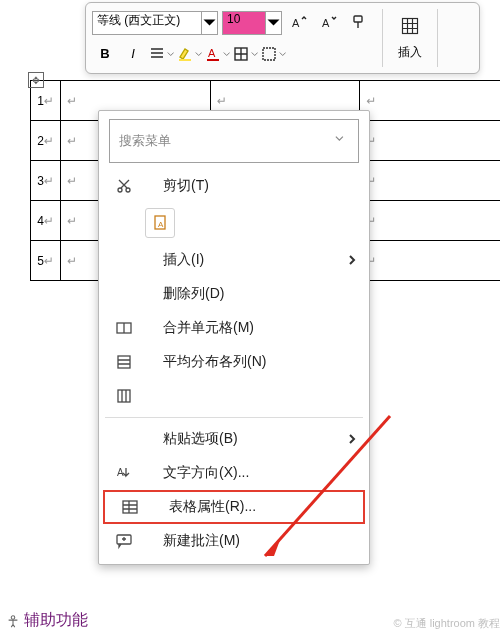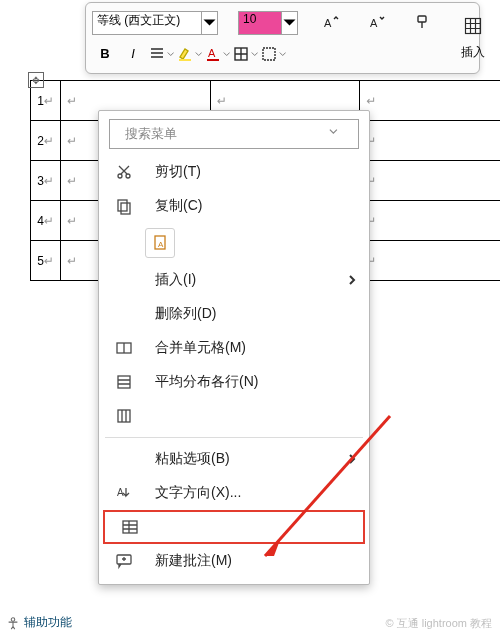--- a/index.html
+++ b/index.html
@@ -1,21 +1,21 @@
 <!DOCTYPE html>
 <html><head>
 <meta charset="utf-8">
 <style>
   * { box-sizing: border-box; margin: 0; padding: 0; }
   body { font-family: "Microsoft YaHei", Arial, sans-serif; font-size: 13px; background: #fff; width: 500px; height: 637px; overflow: hidden; position: relative; }
 
   
   .toolbar { position: absolute; left: 85px; top: 2px; width: 395px; height: 72px; border: 1px solid #b5b5b5; border-radius: 6px; background: #fbfbfb; box-shadow: 0 2px 6px rgba(0,0,0,.15); display: flex; align-items: stretch; }
   .tb-left { padding: 4px 6px; display: flex; flex-direction: column; justify-content: space-around; }
-  .tb-row1 { display: flex; align-items: center; gap: 20px; }
+  .tb-row1 { display: flex; align-items: center; gap: 4px; }
   .font-sel { height: 24px; border: 1px solid #a0a0a0; background: #fff; font-size: 12px; padding: 0 4px; width: 110px; }
   .size-sel { height: 24px; border: 1px solid #a0a0a0; background: #ec4899; font-size: 12px; padding: 0 4px; width: 44px; }
   .drop-btn { width: 16px; height: 24px; background: #fff; border: 1px solid #a0a0a0; border-left: none; display:flex; align-items:center; justify-content:center; }
   .ico { display:inline-flex; width:20px; height:20px; align-items:center; justify-content:center; color:#2b2b2b; }
   .ico svg { width: 16px; height: 16px; stroke: currentColor; stroke-width: 1.4; fill: none; }
   .btn { width: 26px; height: 24px; display:flex; align-items:center; justify-content:center; border-radius: 3px; }
   .tb-row2 { display:flex; align-items:center; gap: 2px; }
   .sep-v { width:1px; background:#d0d0d0; margin: 6px 4px; }
   .tb-right { display:flex; align-items:stretch; }
   .big-btn { width: 46px; display:flex; flex-direction:column; align-items:center; justify-content:center; gap:8px; font-size:12px; }
@@ -24,39 +24,39 @@
   
   .doc { position:absolute; left: 10px; top: 80px; right: 0; }
   .tbl { border-collapse: collapse; width: 480px; margin-left: 20px; }
   .tbl td, .tbl th { border: 1px solid #000; height: 40px; padding: 2px 6px; font-size: 12px; text-align: left; vertical-align: middle; }
   .tbl .rownum { width: 30px; text-align: center; background: #fff; }
   .para-mark { color:#999; font-size:12px; }
   .move-handle { position:absolute; left: 18px; top: -8px; width:16px; height:16px; border:1px solid #666; color:#555; display:flex; align-items:center; justify-content:center; font-size:10px; }
 
   
   .menu { position:absolute; left: 98px; top: 110px; width: 272px; background:#fff; border:1px solid #b8b8b8; border-radius: 2px; box-shadow: 0 3px 10px rgba(0,0,0,.25); padding: 6px 0; }
-  .menu .search { margin: 2px 10px 6px 10px; height: 30px; border:1px solid #a0a0a0; display:flex; align-items:center; padding: 0 15px; color:#888; font-size: 13px; }
+  .menu .search { margin: 2px 10px 6px 10px; height: 44px; border:1px solid #a0a0a0; display:flex; align-items:center; padding: 0 9px; color:#888; font-size: 13px; }
   .menu .search svg { width:14px; height:14px; stroke:#888; fill:none; margin-left:auto; }
-  .menu-item { display:flex; align-items:center; gap: 20px; height: 34px; padding: 0 14px 0 14px; font-size: 14px; color:#222; position:relative; }
+  .menu-item { display:flex; align-items:center; gap: 28px; height: 34px; padding: 0 14px 0 14px; font-size: 14px; color:#222; position:relative; }
   .menu-item .ic { width: 22px; display:flex; justify-content:center; color:#4a4a4a; }
   .menu-item .ic svg { width:18px; height:18px; stroke:currentColor; stroke-width:1.3; fill:none; }
   .menu-item.bold .label { font-weight:bold; }
   .menu-item .arrow-r { position:absolute; right: 12px; color:#555; }
   .menu-item .arrow-r svg { width:10px; height:10px; stroke:#333; fill:none; stroke-width:2; }
   .menu-sep { height:1px; background:#dcdcdc; margin: 4px 6px; }
   .highlight-row { border: 2px solid #e33c2f; margin: 0 4px; }
   .paste-sub { padding-left: 46px; display:flex; align-items:center; height: 40px; }
   .paste-sub .pbtn { width: 30px; height: 30px; border:1px solid #d0d0d0; border-radius:3px; display:flex; align-items:center; justify-content:center; color:#c97f1c; }
   .paste-sub .pbtn svg { width:18px; height:18px; stroke:#c97f1c; fill:none; stroke-width:1.3;}
 
   
   .red-line { position:absolute; left: 250px; top: 406px; width: 160px; height: 160px; pointer-events:none; }
 
-  .footer { position:absolute; left:6px; bottom:6px; font-size:12px; color:#0c4a6e; display:flex; align-items:center; gap:4px; }
-  .watermark { position:absolute; right:8px; bottom:6px; font-size:11px; color:#bfbfbf; }
+  .footer { position:absolute; left:6px; bottom:6px; font-size:16px; color:#701a75; display:flex; align-items:center; gap:4px; }
+  .watermark { position:absolute; right:0; bottom:6px; font-size:11px; color:#bfbfbf; }
 </style>
 </head>
 <body>
 
 <div class="toolbar">
   <div class="tb-left">
     <div class="tb-row1">
       <div style="display:flex;">
         <div class="font-sel">等线 (西文正文)</div>
         <div class="drop-btn">
@@ -161,30 +161,20 @@
     <div class="big-btn">
       <span class="ico">
           <svg viewBox="0 0 24 24">
             <rect x="3" y="3" width="18" height="18"></rect>
             <path d="M3 9h18M3 15h18M9 3v18M15 3v18"></path>
           </svg>
         </span>
       <span>插入</span>
     </div>
     <div class="sep-v"></div>
-    <div class="big-btn">
-      <span class="ico">
-          <svg viewBox="0 0 24 24">
-            <rect x="3" y="3" width="18" height="18"></rect>
-            <path d="M3 9h18M3 15h18M9 3v18M15 3v18"></path>
-            <path d="M15 4l8 8M23 4l-8 8" stroke="#d23"></path>
-          </svg>
-        </span>
-      <span>删除</span>
-    </div>
   </div>
 </div>
 
 <div class="doc">
   <div class="move-handle">✥</div>
   <table class="tbl">
     <tbody id="tblbody">
         <tr>
           <td class="rownum">1<span class="para-mark">↵</span></td>
           <td><span class="para-mark">↵</span></td>
@@ -230,29 +220,20 @@
   <div class="menu-item">
     <span class="ic">
         <svg viewBox="0 0 18 18">
           <circle cx="5" cy="13" r="2"></circle>
           <circle cx="13" cy="13" r="2"></circle>
           <path d="M6 11L14 3M12 11L4 3"></path>
         </svg>
       </span>
     <span class="label">剪切(T)</span>
   </div>
-  <div class="menu-item">
-    <span class="ic">
-        <svg viewBox="0 0 18 18">
-          <rect x="3" y="3" width="9" height="11"></rect>
-          <rect x="6" y="6" width="9" height="11"></rect>
-        </svg>
-      </span>
-    <span class="label">复制(C)</span>
-  </div>
   <div class="paste-sub">
     <div class="pbtn">
         <svg viewBox="0 0 18 18">
           <rect x="4" y="2" width="10" height="13"></rect>
           <text x="7" y="13" font-size="8" stroke="none" fill="#c97f1c">A</text>
         </svg>
       </div>
   </div>
 
   <div class="menu-item">
@@ -275,21 +256,21 @@
       </span>
     <span class="label">合并单元格(M)</span>
   </div>
   <div class="menu-item">
     <span class="ic">
         <svg viewBox="0 0 18 18">
           <rect x="3" y="3" width="12" height="12"></rect>
           <path d="M3 7h12M3 11h12"></path>
         </svg>
       </span>
-    <span class="label">平均分布各行(N)</span>
+    <span class="label">平均分布各列(N)</span>
   </div>
   <div class="menu-item">
     <span class="ic">
         <svg viewBox="0 0 18 18">
           <rect x="3" y="3" width="12" height="12"></rect>
           <path d="M7 3v12M11 3v12"></path>
         </svg>
       </span>
   </div>
   <div class="menu-sep"></div>
@@ -309,20 +290,21 @@
       </span>
     <span class="label">文字方向(X)...</span>
   </div>
   <div class="menu-item highlight-row">
     <span class="ic">
         <svg viewBox="0 0 18 18">
           <rect x="2" y="3" width="14" height="12"></rect>
           <path d="M2 7h14M2 11h14M8 3v12"></path>
         </svg>
       </span>
+    <span class="label">表格属性(R)...</span>
   </div>
   <div class="menu-item">
     <span class="ic">
         <svg viewBox="0 0 18 18">
           <rect x="2" y="3" width="14" height="9" rx="1"></rect>
           <path d="M6 12l-2 3v-3"></path>
           <path d="M9 5v4M7 7h4"></path>
         </svg>
       </span>
     <span class="label">新建批注(M)</span>

